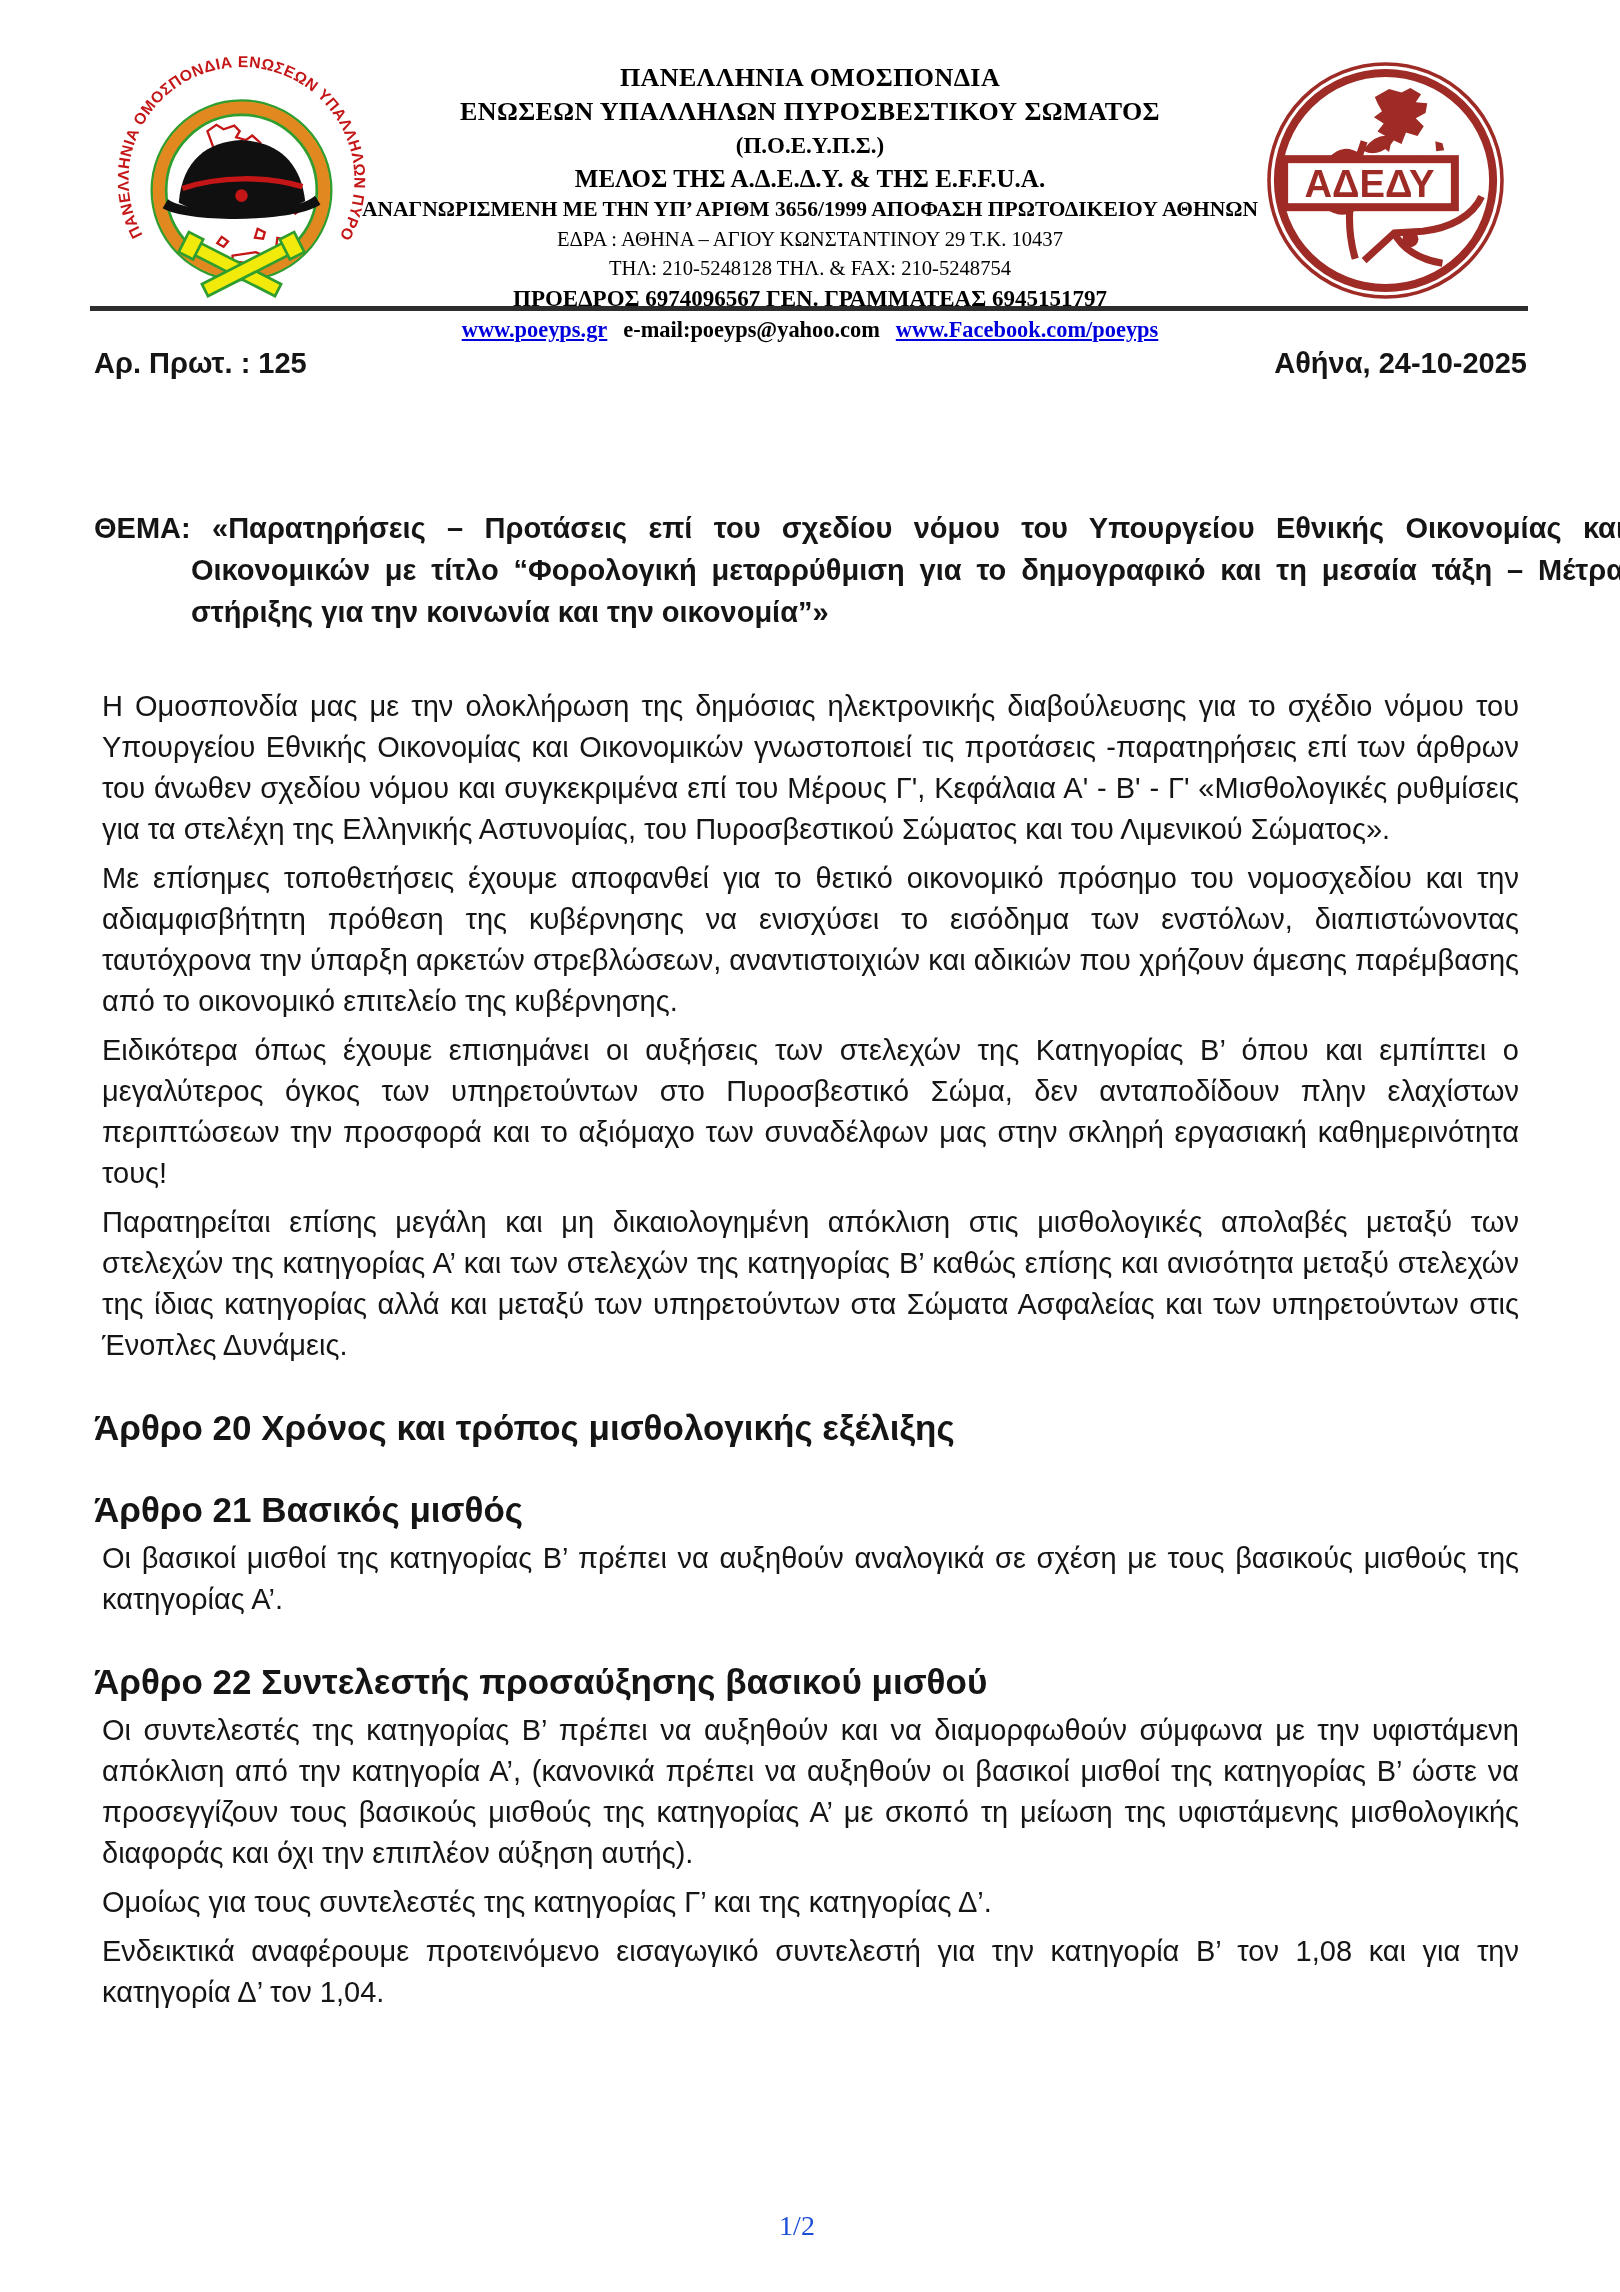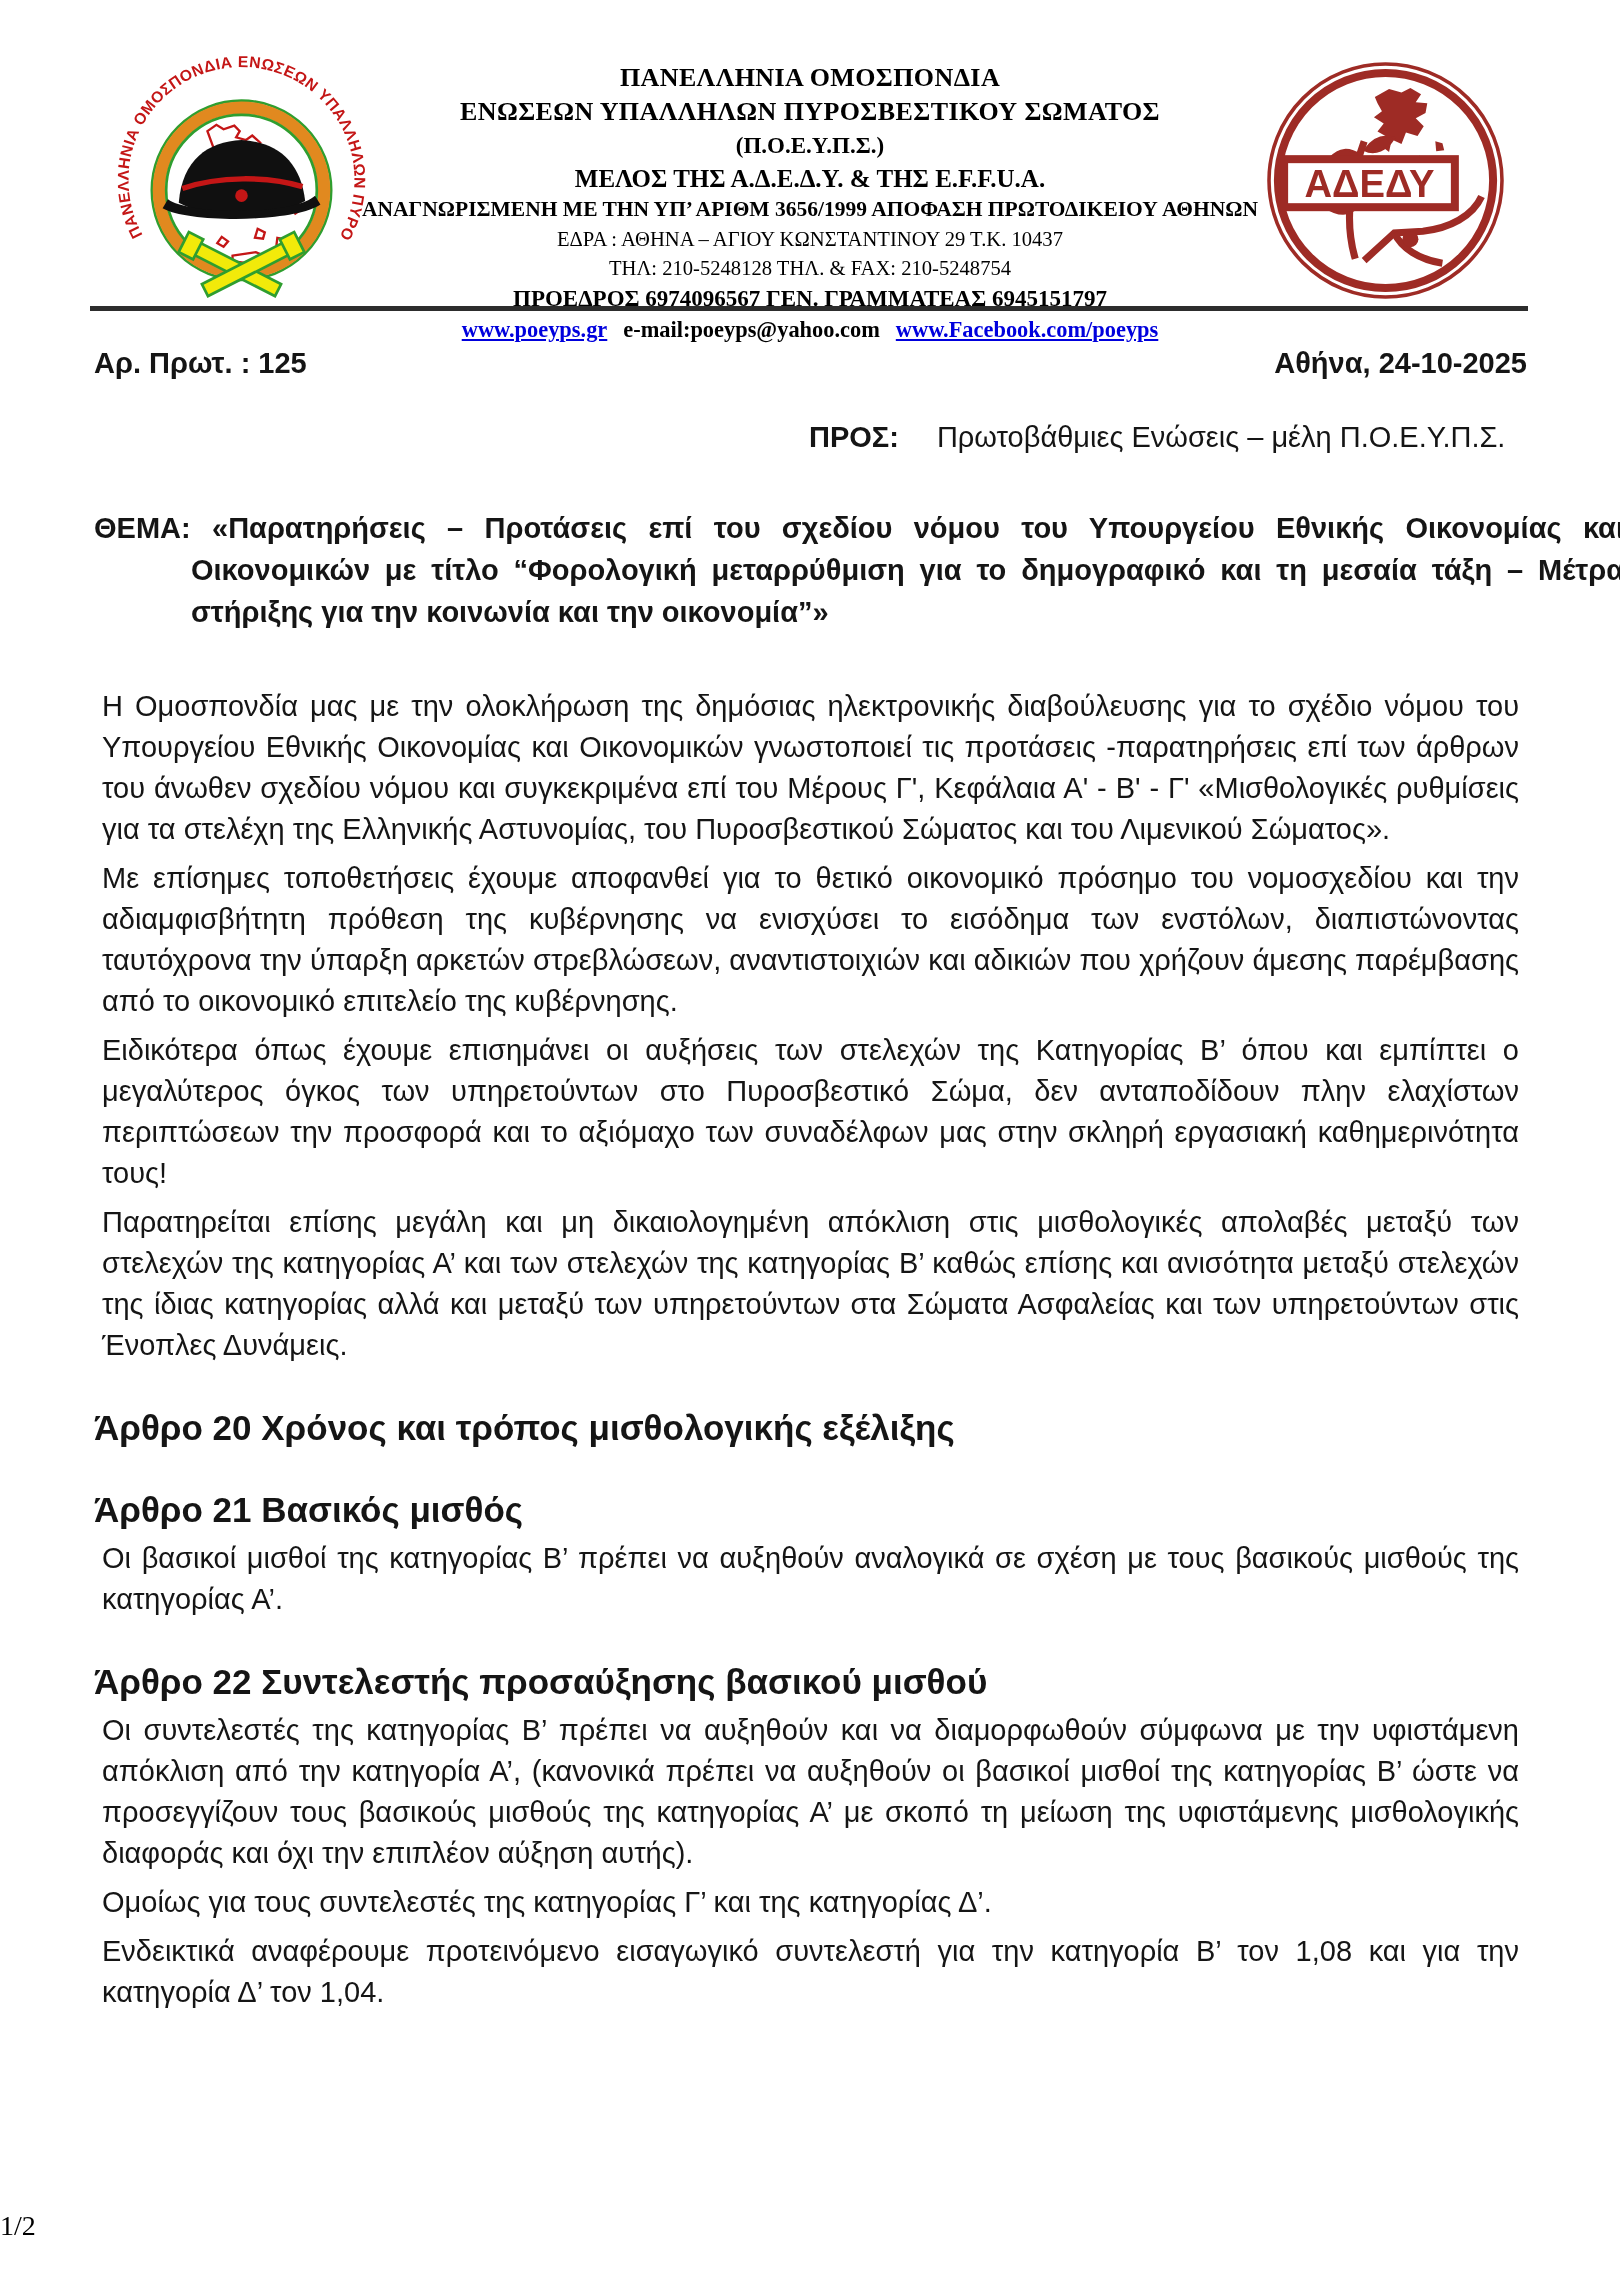--- a/index.html
+++ b/index.html
@@ -44,22 +44,22 @@
   .body-flow{
     position:absolute;left:94px;top:678px;width:1433px;
     font-size:29px;line-height:41px;text-align:justify;
   }
   .body-flow p{margin:8px;}
   .body-flow h3{
     margin:41px 0 0 0;font-size:35px;line-height:41px;font-weight:bold;text-align:left;
   }
   
   .page-num{
-    position:absolute;left:0;top:2210px;width:1594px;text-align:left;
-    font-family:"Liberation Serif",serif;font-size:28px;color:#000000;
+    position:absolute;left:0;top:2210px;width:1594px;text-align:center;
+    font-family:"Liberation Serif",serif;font-size:28px;color:#1d4ed8;
   }
 </style>
 </head>
 <body>
 
 <div class="page">
 
   <div class="lh-left-logo">
     <svg viewBox="0 0 300 300" width="269" height="269">
       <defs>
@@ -150,23 +150,20 @@
     </div>
   </div>
 
   <div class="lh-rule"></div>
 
   <div class="meta-row">
     <span>Αρ. Πρωτ. : 125</span>
     <span>Αθήνα, 24-10-2025</span>
   </div>
 
-  <div class="to-row">
-    <span class="lbl">ΠΡΟΣ:</span><span>Πρωτοβάθμιες Ενώσεις – μέλη Π.Ο.Ε.Υ.Π.Σ.</span>
-  </div>
 
   <p class="subject"><span>ΘΕΜΑ:</span> <span>«Παρατηρήσεις – Προτάσεις επί του σχεδίου νόμου του Υπουργείου Εθνικής Οικονομίας και Οικονομικών με τίτλο “Φορολογική μεταρρύθμιση για το δημογραφικό και τη μεσαία τάξη – Μέτρα στήριξης για την κοινωνία και την οικονομία”»</span></p>
 
   <div class="body-flow">
     <p>Η Ομοσπονδία μας με την ολοκλήρωση της δημόσιας ηλεκτρονικής διαβούλευσης για το σχέδιο νόμου του Υπουργείου Εθνικής Οικονομίας και Οικονομικών γνωστοποιεί τις προτάσεις -παρατηρήσεις επί των άρθρων του άνωθεν σχεδίου νόμου και συγκεκριμένα επί του Μέρους Γ', Κεφάλαια Α' - Β' - Γ' «Μισθολογικές ρυθμίσεις για τα στελέχη της Ελληνικής Αστυνομίας, του Πυροσβεστικού Σώματος και του Λιμενικού Σώματος».</p>
     <p>Με επίσημες τοποθετήσεις έχουμε αποφανθεί για το θετικό οικονομικό πρόσημο του νομοσχεδίου και την αδιαμφισβήτητη πρόθεση της κυβέρνησης να ενισχύσει το εισόδημα των ενστόλων, διαπιστώνοντας ταυτόχρονα την ύπαρξη αρκετών στρεβλώσεων, αναντιστοιχιών και αδικιών που χρήζουν άμεσης παρέμβασης από το οικονομικό επιτελείο της κυβέρνησης.</p>
     <p>Ειδικότερα όπως έχουμε επισημάνει οι αυξήσεις των στελεχών της Κατηγορίας Β’ όπου και εμπίπτει ο μεγαλύτερος όγκος των υπηρετούντων στο Πυροσβεστικό Σώμα, δεν ανταποδίδουν πλην ελαχίστων περιπτώσεων την προσφορά και το αξιόμαχο των συναδέλφων μας στην σκληρή εργασιακή καθημερινότητα τους!</p>
     <p>Παρατηρείται επίσης μεγάλη και μη δικαιολογημένη απόκλιση στις μισθολογικές απολαβές μεταξύ των στελεχών της κατηγορίας Α’ και των στελεχών της κατηγορίας Β’ καθώς επίσης και ανισότητα μεταξύ στελεχών της ίδιας κατηγορίας αλλά και μεταξύ των υπηρετούντων στα Σώματα Ασφαλείας και των υπηρετούντων στις Ένοπλες Δυνάμεις.</p>
 
     <h3>Άρθρο 20 Χρόνος και τρόπος μισθολογικής εξέλιξης</h3>

